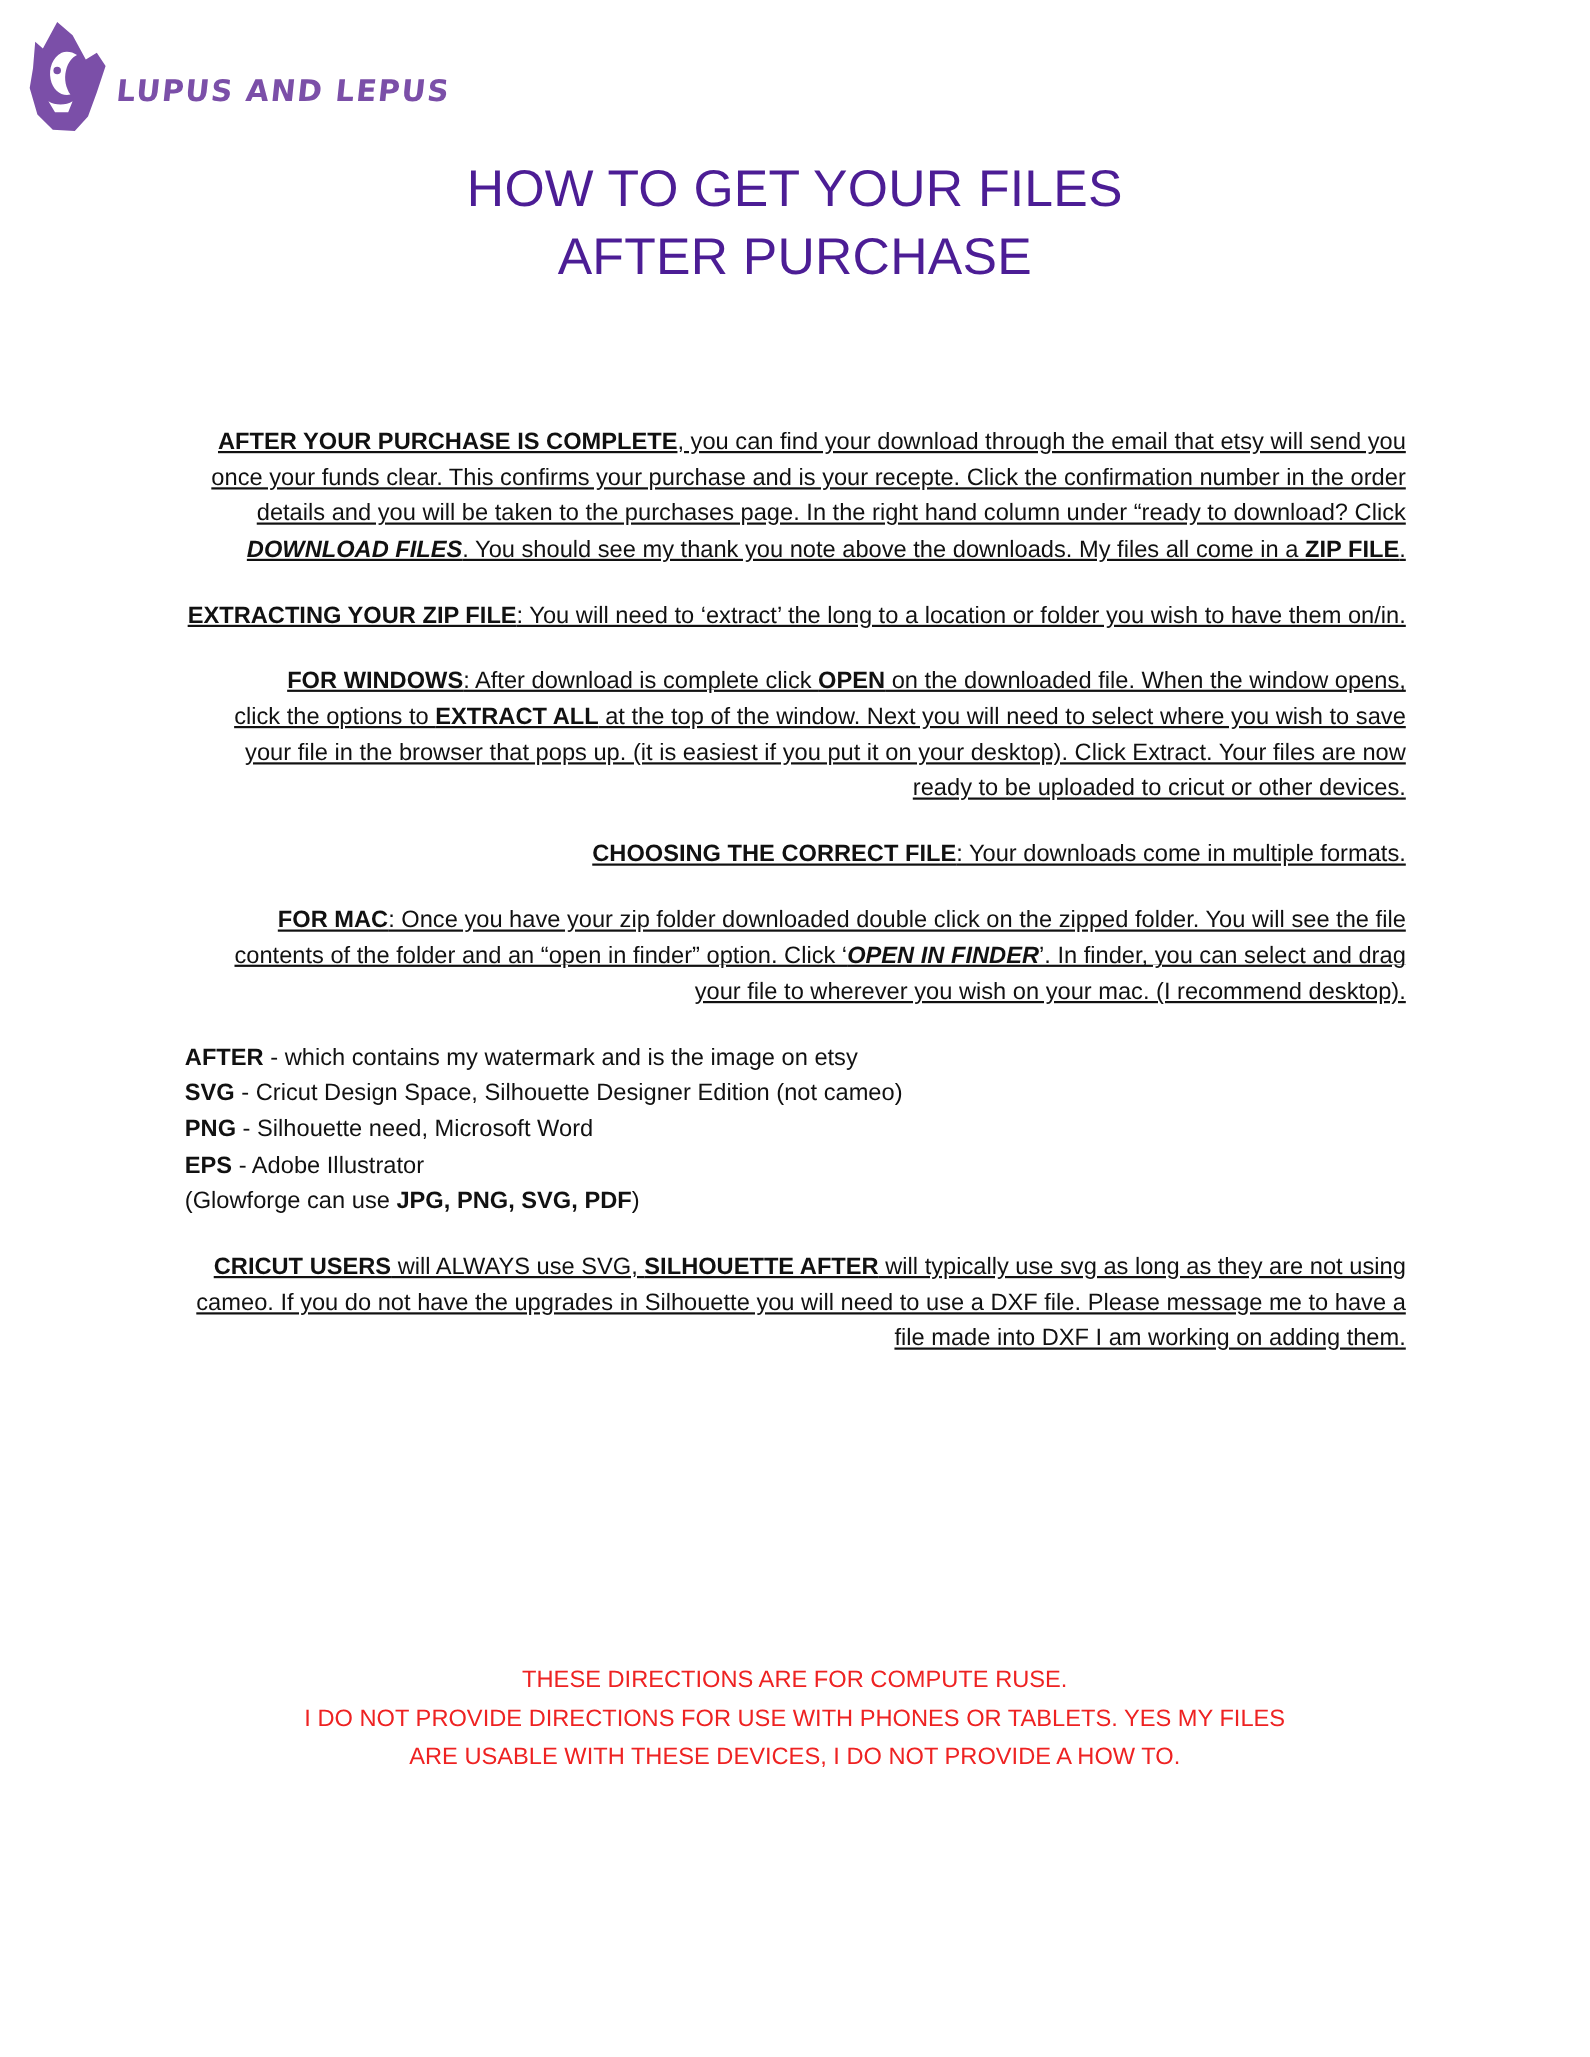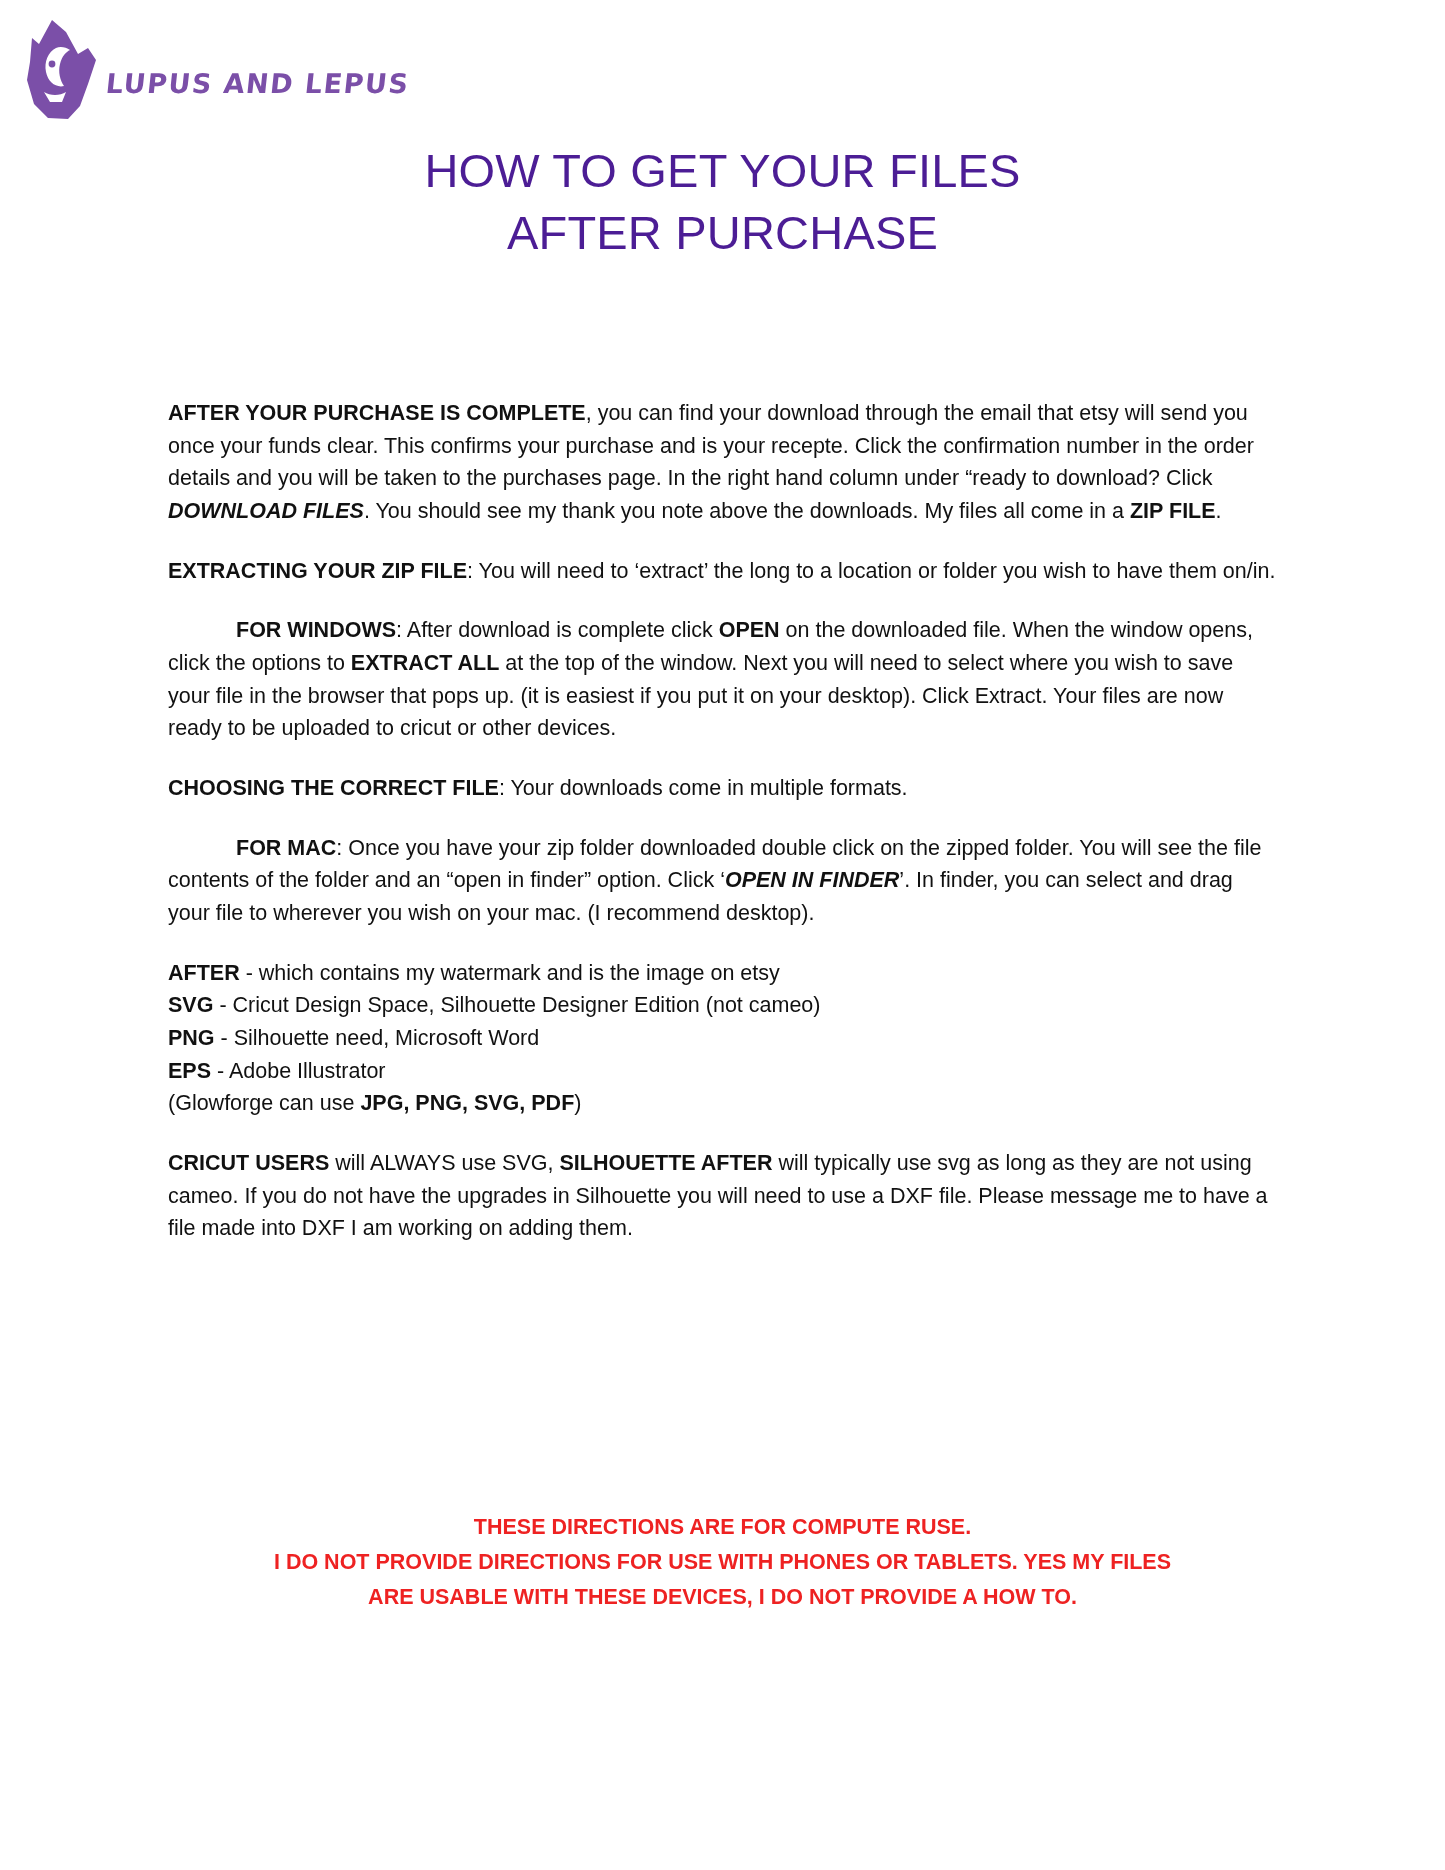--- a/index.html
+++ b/index.html
@@ -58,22 +58,23 @@
   .content {
     position: absolute;
     top: 385px;
     left: 168px;
     width: 1110px;
     font-size: 21.5px;
     line-height: 1.52;
     color: #111111;
   }
   .para {
-    margin: 12px 0 27px 0;
-    text-align: left;
+    margin: 0 0 27px 0;
+    text-align: right;
+    text-decoration: underline;
   }
   .para.indent {
     text-indent: 68px;
   }
   .list-block {
     margin: 0 0 27px 0;
   }
   .list-block .row {
     margin: 0;
     line-height: 1.52;
@@ -82,21 +83,21 @@
   .bi { font-weight: 700; font-style: italic; }
 
   
   .footer-note {
     position: absolute;
     top: 1510px;
     left: 0;
     width: 100%;
     text-align: center;
     color: #ee2222;
-    font-weight: 700;
+    font-weight: 400;
     font-size: 21.5px;
     line-height: 1.62;
   }
   .footer-note .line { display: block; }
 </style>
 </head>
 <body>
 
 <div class="logo-block">
   <span class="logo-mark">

